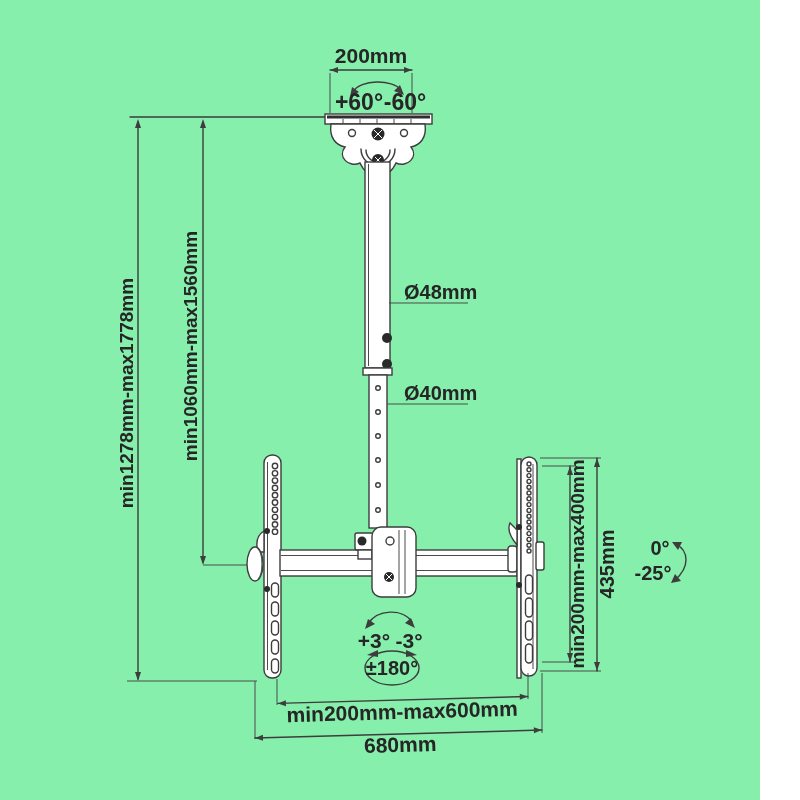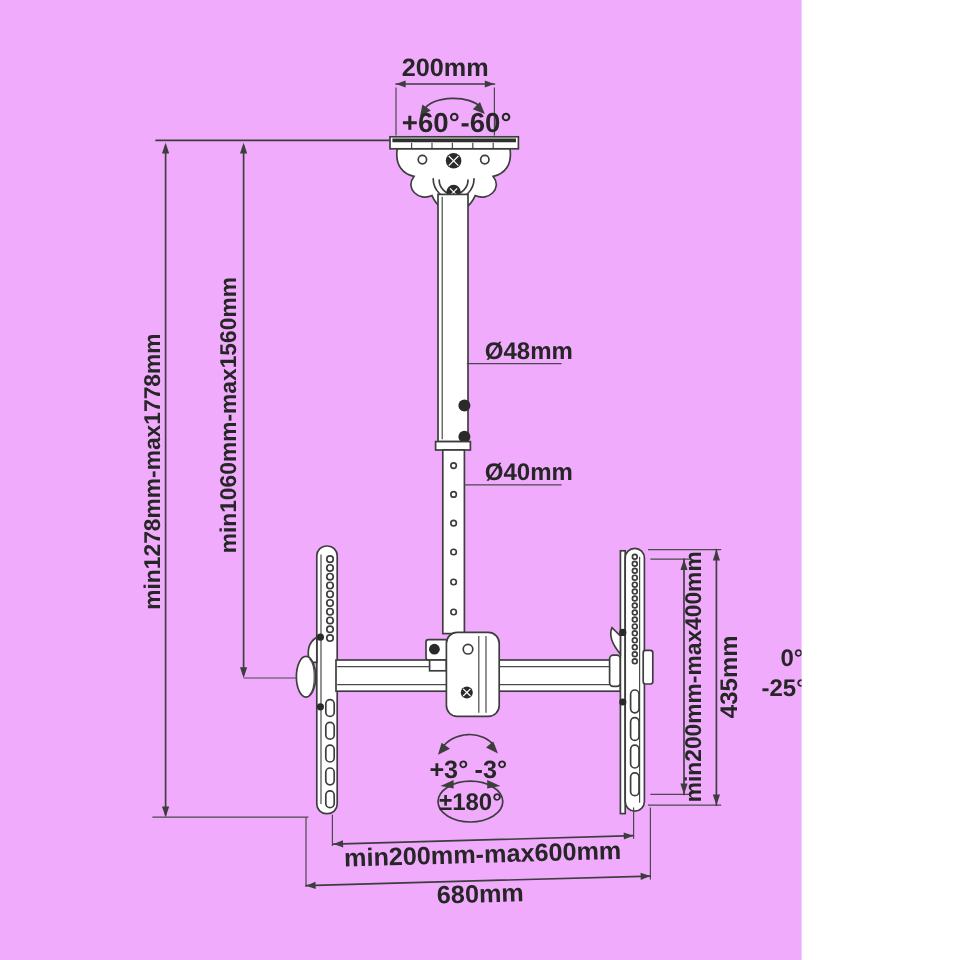--- a/index.html
+++ b/index.html
@@ -1,16 +1,16 @@
 <!DOCTYPE html>
 <html><head>
 <meta charset="utf-8">
 <style>
   html,body{margin:0;padding:0;background:#ffffff;}
-  .stage{position:relative;width:668px;height:800px;background:#f0abfc;overflow:hidden;}
+  .stage{position:relative;width:760px;height:800px;background:#86efac;overflow:hidden;}
   svg{display:block;}
   .ln{stroke:#3d3d3d;stroke-width:1.4;fill:none;stroke-linecap:round;}
   .lnthin{stroke:#4a4a4a;stroke-width:1;fill:none;}
   .lnthick{stroke:#2f2f2f;stroke-width:3;fill:none;}
   .wht{fill:#ffffff;stroke:#3d3d3d;stroke-width:1.4;}
   .dark{fill:#2a2a2a;stroke:none;}
   .ah{fill:#3d3d3d;stroke:none;}
   .lbl{font-family:"Liberation Sans","DejaVu Sans",sans-serif;font-weight:bold;fill:#262626;}
 </style>
 </head>

